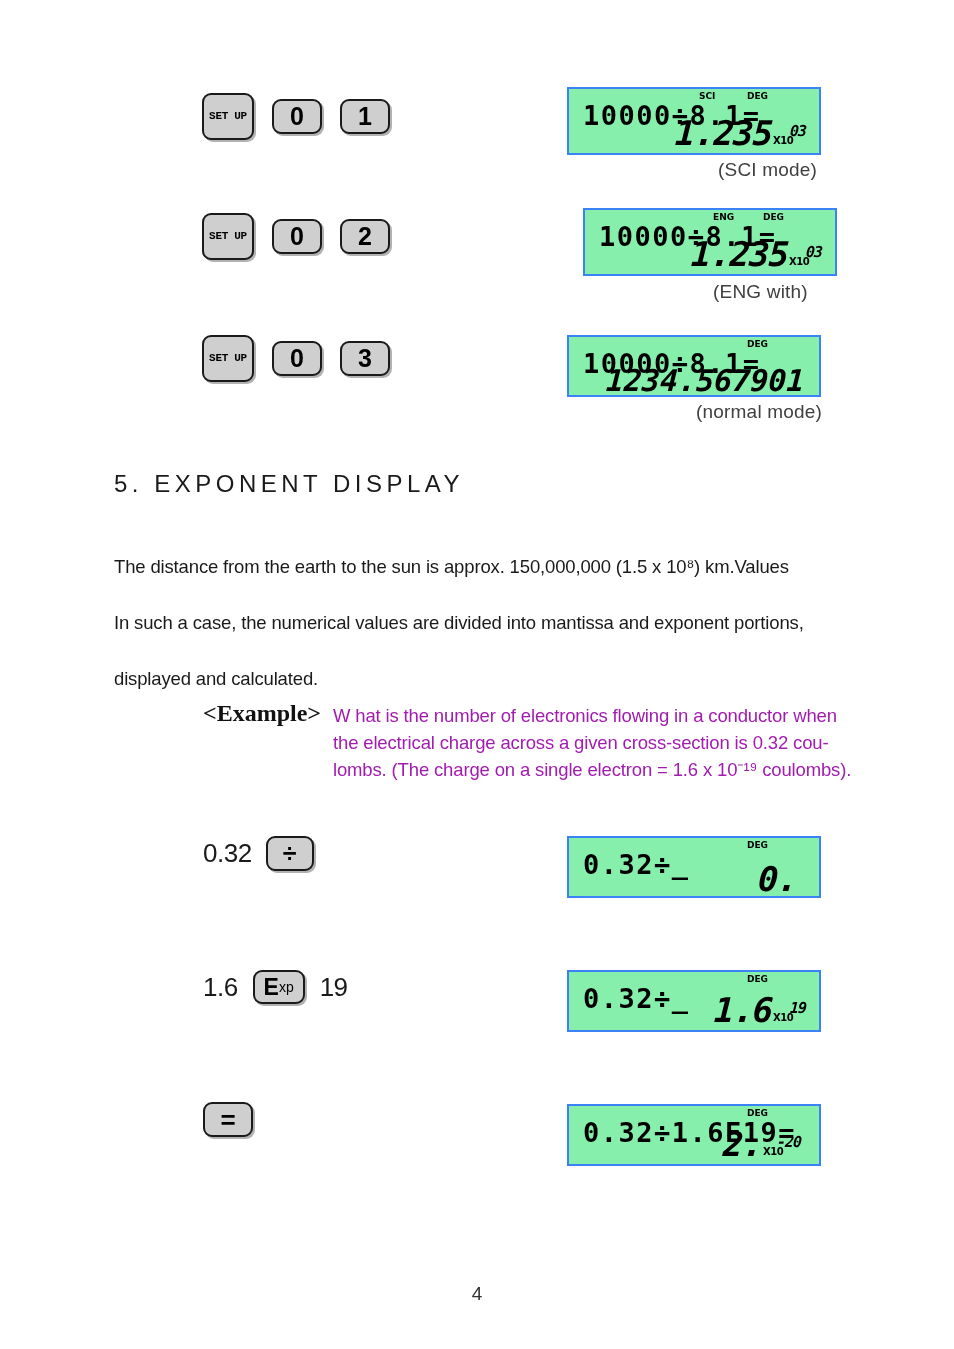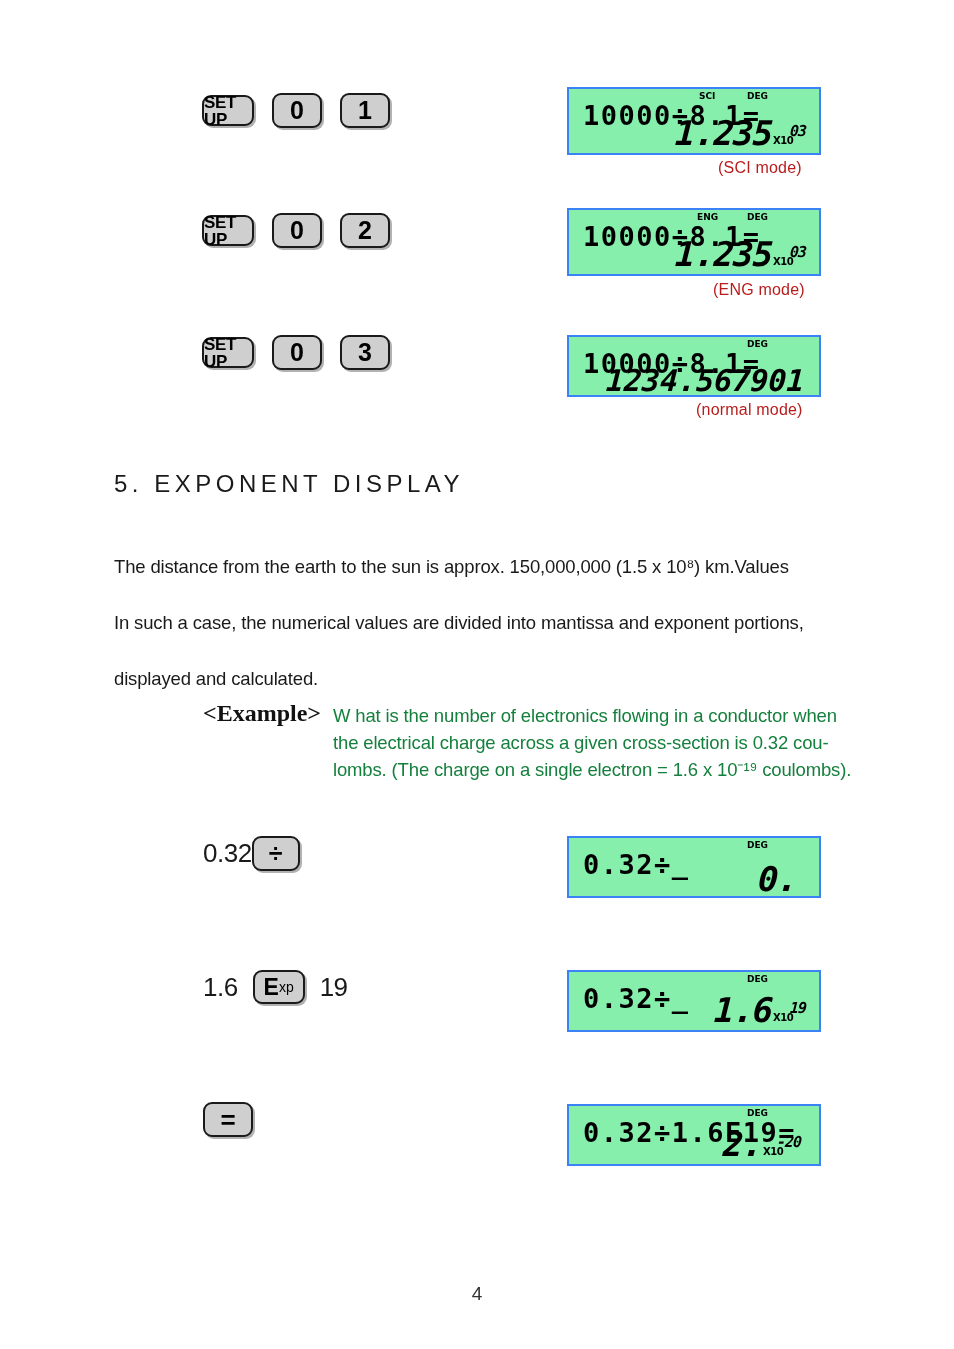--- a/index.html
+++ b/index.html
@@ -29,23 +29,24 @@
     display: flex;
     align-items: center;
     justify-content: center;
     font-family: "Liberation Sans", sans-serif;
     font-weight: bold;
     color: #000000;
     line-height: 1;
     user-select: none;
   }
   .key.setup {
-    width: 52px; height: 31px;
-    font-size: 17px;
+    width: 52px; height: 47px;
+    font-size: 11px;
     letter-spacing: -0.3px;
+    font-family: Liberation Mono, monospace;
   }
   .key.num {
     width: 50px; height: 35px;
     font-size: 25px;
   }
   .key.op {
     width: 48px; height: 35px;
     font-size: 25px;
   }
   .key.exp {
@@ -141,22 +142,22 @@
     font-size: 15px;
     font-style: italic;
     font-weight: bold;
     letter-spacing: -1px;
     transform: skewX(-3deg);
     white-space: pre;
   }
 
   .mode-caption {
     position: absolute;
-    font-size: 16px;
-    color: #b91c1c;
+    font-size: 19px;
+    color: #404040;
     font-family: "Liberation Sans", sans-serif;
     letter-spacing: 0.2px;
     white-space: nowrap;
   }
 
   
   .section-heading {
     position: absolute;
     font-size: 24px;
     letter-spacing: 4.5px;
@@ -180,21 +181,21 @@
     font-family: "Liberation Serif", serif;
     font-weight: bold;
     font-size: 24px;
     color: #111;
     white-space: nowrap;
   }
   .example-body {
     position: absolute;
     font-size: 18.5px;
     line-height: 27px;
-    color: #15803d;
+    color: #a21caf;
     font-family: "Liberation Sans", sans-serif;
     letter-spacing: -0.15px;
   }
   .example-body .ln { display: block; white-space: nowrap; }
 
   .page-number {
     position: absolute;
     width: 100%;
     text-align: center;
     font-size: 19px;
@@ -230,35 +231,35 @@
 <div class="mode-caption" style="left:718px; top:159px;">(SCI mode)</div>
 
 <div class="abs" style="left:202px; top:213px;">
   <div style="display:flex; gap:18px; align-items:center;">
     <div class="key setup">SET UP</div>
     <div class="key num">0</div>
     <div class="key num">2</div>
   </div>
 </div>
 
-<div class="lcd" style="left:567px; top:208px; width:254px; height:68px;">
+<div class="lcd" style="left:583px; top:208px; width:254px; height:68px;">
   <div class="flags">
     <span class="flag eng">ENG</span>
     <span class="flag deg">DEG</span>
   </div>
   <div class="entry">10000÷8.1=</div>
   <div class="result">
     <span class="mantissa">1.235</span>
     <span class="expblock">
       <span class="x10">X10</span>
       <span class="expval">03</span>
     </span>
   </div>
 </div>
-<div class="mode-caption" style="left:713px; top:281px;">(ENG mode)</div>
+<div class="mode-caption" style="left:713px; top:281px;">(ENG with)</div>
 
 <div class="abs" style="left:202px; top:335px;">
   <div style="display:flex; gap:18px; align-items:center;">
     <div class="key setup">SET UP</div>
     <div class="key num">0</div>
     <div class="key num">3</div>
   </div>
 </div>
 
 <div class="lcd" style="left:567px; top:335px; width:254px; height:62px;">
@@ -280,21 +281,21 @@
   <span class="ln">displayed and calculated.</span>
 </div>
 
 <div class="example-label" style="left:203px; top:700px;">&lt;Example&gt;</div>
 <div class="example-body" style="left:333px; top:702px; width:545px;">
   <span class="ln">W hat is the number of electronics flowing in a conductor when</span>
   <span class="ln">the electrical charge across a given cross-section is 0.32 cou-</span>
   <span class="ln">lombs. (The charge on a single electron = 1.6 x 10⁻¹⁹ coulombs).</span>
 </div>
 
-<div class="abs" style="left:203px; top:836px; display:flex; align-items:center; ">
+<div class="abs" style="left:203px; top:836px; display:flex; align-items:center; gap:14px;">
   <span class="plain-num">0.32</span>
   <span class="key op">÷</span>
 </div>
 
 <div class="lcd" style="left:567px; top:836px; width:254px; height:62px;">
   <div class="flags">
     <span class="flag deg">DEG</span>
   </div>
   <div class="entry">0.32÷_</div>
   <div class="result" style="right:22px; bottom:-2px;">

